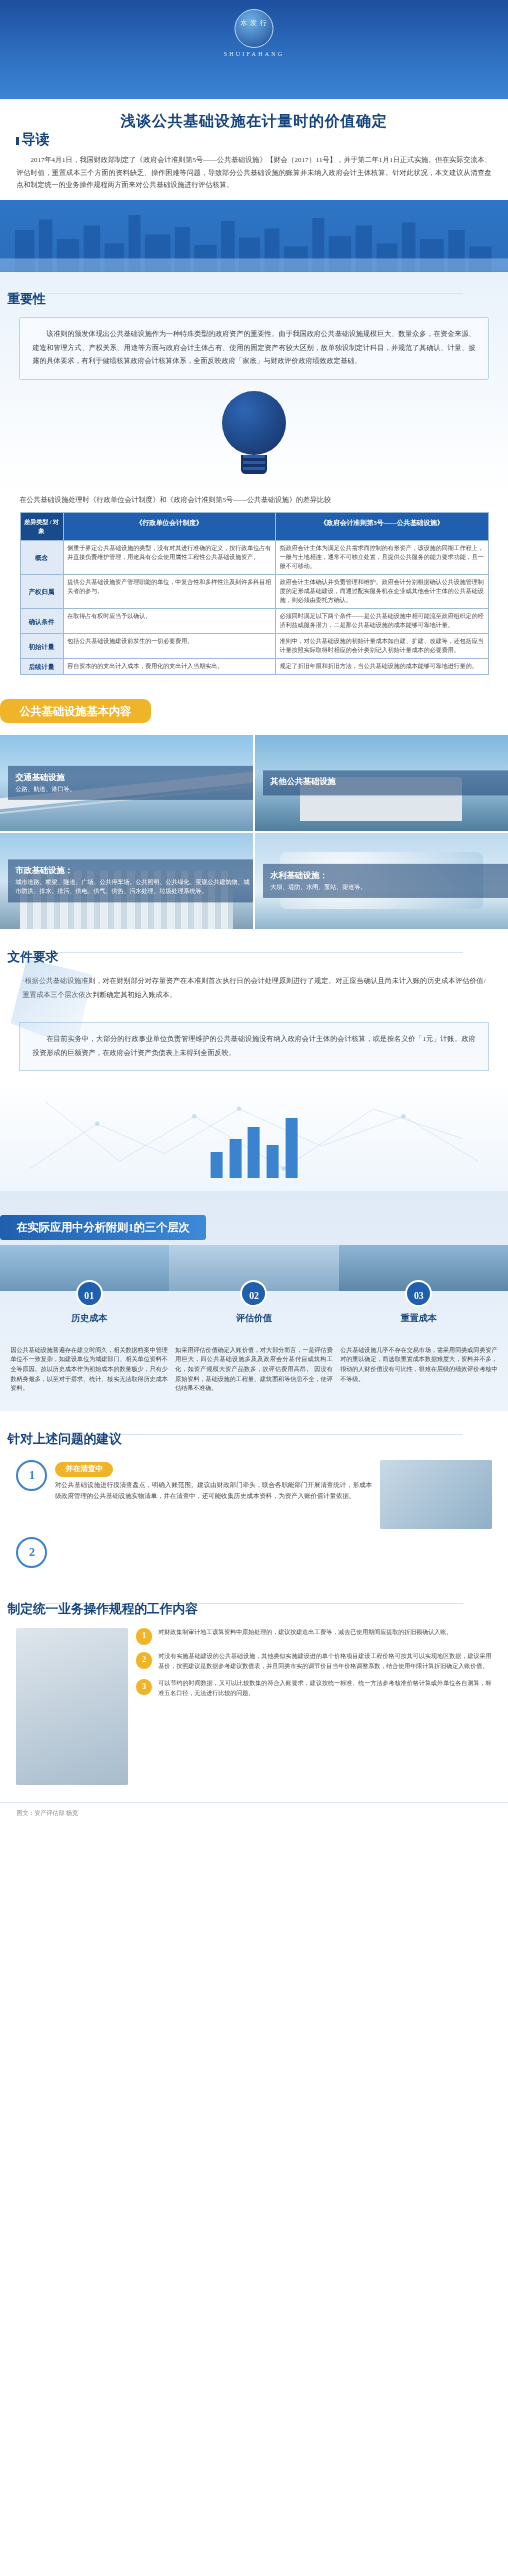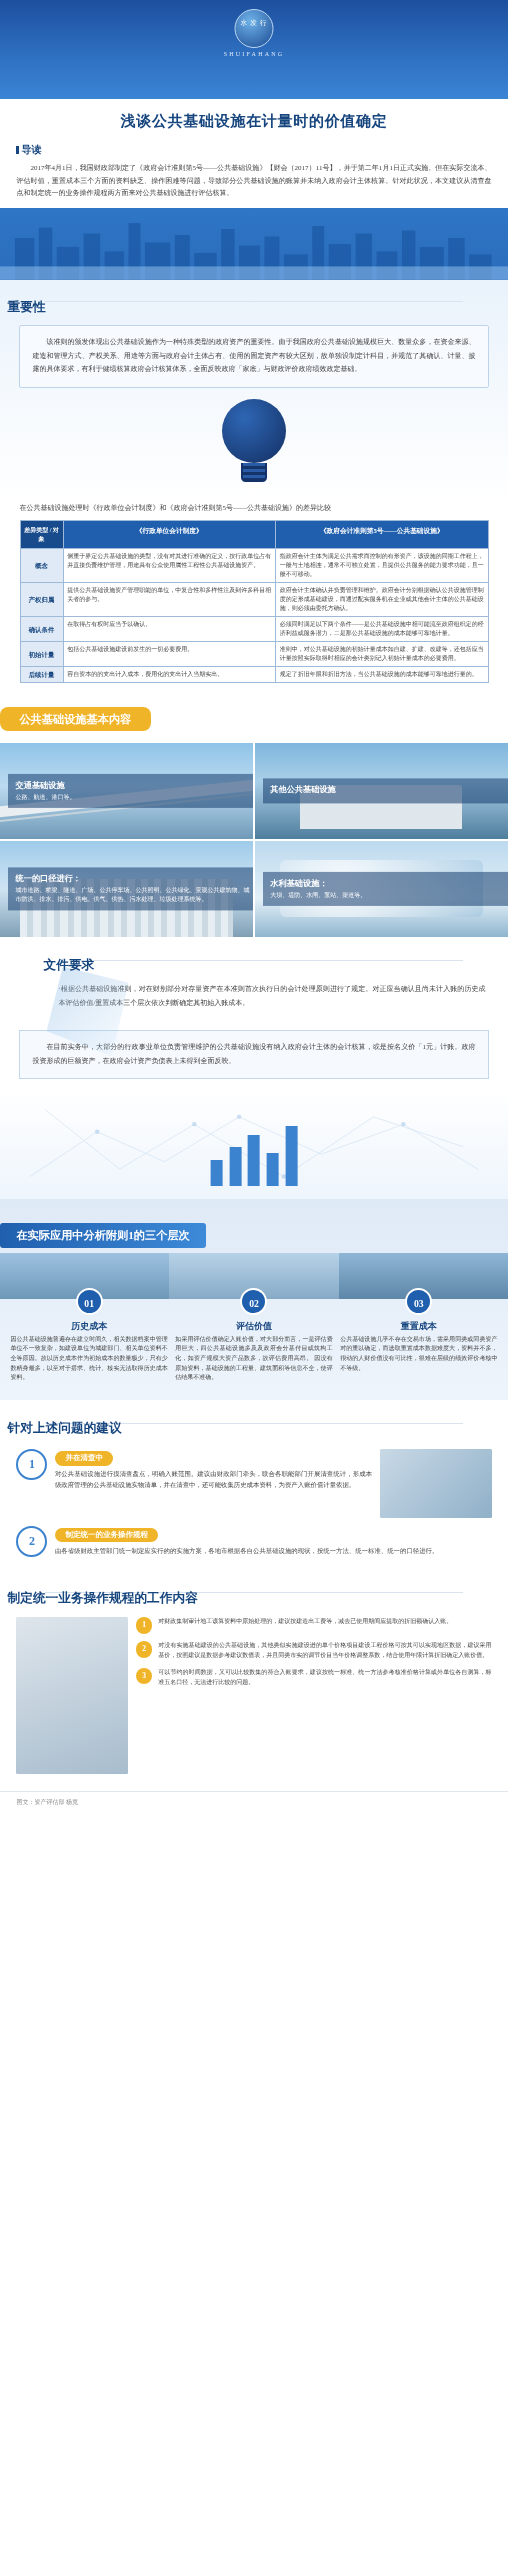--- a/index.html
+++ b/index.html
@@ -50,22 +50,21 @@
     padding: 13.4px 16.4px 7.5px 16.4px;
   }
   .main-title {
     font-size: 15px;
     font-weight: bold;
     color: #17467f;
     letter-spacing: 0.7px;
     text-align: center;
   }
   .lead-label {
-    margin-top: 12px;
-    font-size: 10px;
+    font-size: 14px;
     font-weight: bold;
     color: #17467f;
   }
   .lead-label .bar {
     display: inline-block;
     width: 2.2px; height: 8.2px;
     background: #17467f;
     margin-right: 3px;
     vertical-align: -0.7px;
   }
@@ -242,21 +241,21 @@
     transform: translateY(-50%);
     width: 100%;
     padding: 6px 7.5px;
     background: rgba(20,60,110,.55);
     color: #fff;
   }
   .cap .t { font-size: 8.2px; font-weight: bold; display:block; }
   .cap .d { font-size: 6px; line-height: 9px; display:block; margin-top: 2.2px; }
 
   
-  .req-wrap { position: relative; padding: 4.5px 0 13.4px 0; margin-left: 36px; }
+  .req-wrap { position: relative; padding: 4.5px 0 13.4px 0; }
   .req-text {
     font-size: 7px; line-height: 13.4px; color:#3d3d3d;
     margin: 4.5px 22.4px 0 22.4px; text-align: justify;
   }
   .deco-poly {
     position:absolute; left:10.5px; top:30px; width:82px; height:90px;
     background: linear-gradient(135deg, rgba(120,175,225,.35), rgba(200,225,245,.1));
     clip-path: polygon(20% 0,100% 18%,80% 100%,0 72%);
   }
 
@@ -286,21 +285,21 @@
   .lvl-photos div:nth-child(1){ background:linear-gradient(180deg,#9dc2e0,#6d97b8); }
   .lvl-photos div:nth-child(2){ background:linear-gradient(180deg,#b7d2e8,#86aac6); }
   .lvl-photos div:nth-child(3){ background:linear-gradient(180deg,#8fb6d6,#5d86a8); }
   .lvl-cols { display:grid; grid-template-columns: repeat(3,1fr); gap:7.5px; padding: 0 10.5px; margin-top:-10.5px; }
   .lvl-col { text-align:center; }
   .lvl-num {
     width: 27px; height:27px; border-radius:50%;
     background:#1f5fae; color:#fff; font-size:9.7px; font-weight:bold;
     line-height:27px; margin: 0 auto 4.5px auto; border:2.2px solid #fff;
   }
-  .lvl-title { font-size: 9px; font-weight:bold; color:#17467f; margin-bottom:2px; }
+  .lvl-title { font-size: 9px; font-weight:bold; color:#17467f; margin-bottom:21px; }
   .lvl-body { font-size: 6px; line-height:9.7px; color:#444; text-align:justify; }
 
   
   .sugg { padding: 4.5px 0 13.4px 0; }
   .sugg-row { display:flex; align-items:flex-start; gap:7.5px; padding: 7.5px 16.4px 0 16.4px; }
   .sugg-num {
     flex: 0 0 31px; height:31px; border-radius:50%;
     border:2.2px solid #3b82cf; color:#3b82cf; font-size:12px; font-weight:bold;
     line-height:27px; text-align:center; background:#fff;
   }
@@ -451,21 +450,21 @@
     <div class="cell">
       <div class="ph dam"></div>
       <div class="cap">
         <span class="t">其他公共基础设施</span>
         <span class="d"></span>
       </div>
     </div>
     <div class="cell">
       <div class="ph city"></div>
       <div class="cap">
-        <span class="t">统一的口径进行：</span>
+        <span class="t">市政基础设施：</span>
         <span class="d">城市道路、桥梁、隧道、广场、公共停车场、公共照明、公共绿化、景观公共建筑物、城市防洪、排水、排污、供电、供气、供热、污水处理、垃圾处理系统等。</span>
       </div>
     </div>
     <div class="cell">
       <div class="ph water"></div>
       <div class="cap">
         <span class="t">水利基础设施：</span>
         <span class="d">大坝、堤防、水闸、泵站、渠道等。</span>
       </div>
     </div>
@@ -542,24 +541,20 @@
     <div class="sugg-row">
       <div class="sugg-num">1</div>
       <div class="sugg-body">
         <div class="sugg-title">并在清查中</div>
         <div class="sugg-text">对公共基础设施进行摸清查盘点，明确入账范围。建议由财政部门牵头，联合各职能部门开展清查统计，形成本级政府管理的公共基础设施实物清单，并在清查中，还可能收集历史成本资料，为资产入账价值计量依据。</div>
       </div>
       <div class="sugg-photo"></div>
     </div>
     <div class="sugg-row">
       <div class="sugg-num">2</div>
-      <div class="sugg-body">
-        <div class="sugg-title">制定统一的业务操作规程</div>
-        <div class="sugg-text">由各省级财政主管部门统一制定应实行的的实施方案，各地市根据各自公共基础设施的现状，按统一方法、统一标准、统一的口径进行。</div>
-      </div>
     </div>
   </div>
 
   <div class="work">
     <div class="sec-head">
       <span class="deco-line"></span>
       <span class="txt">制定统一业务操作规程的工作内容</span>
     </div>
     <div class="work-row">
       <div class="work-photo"></div>

